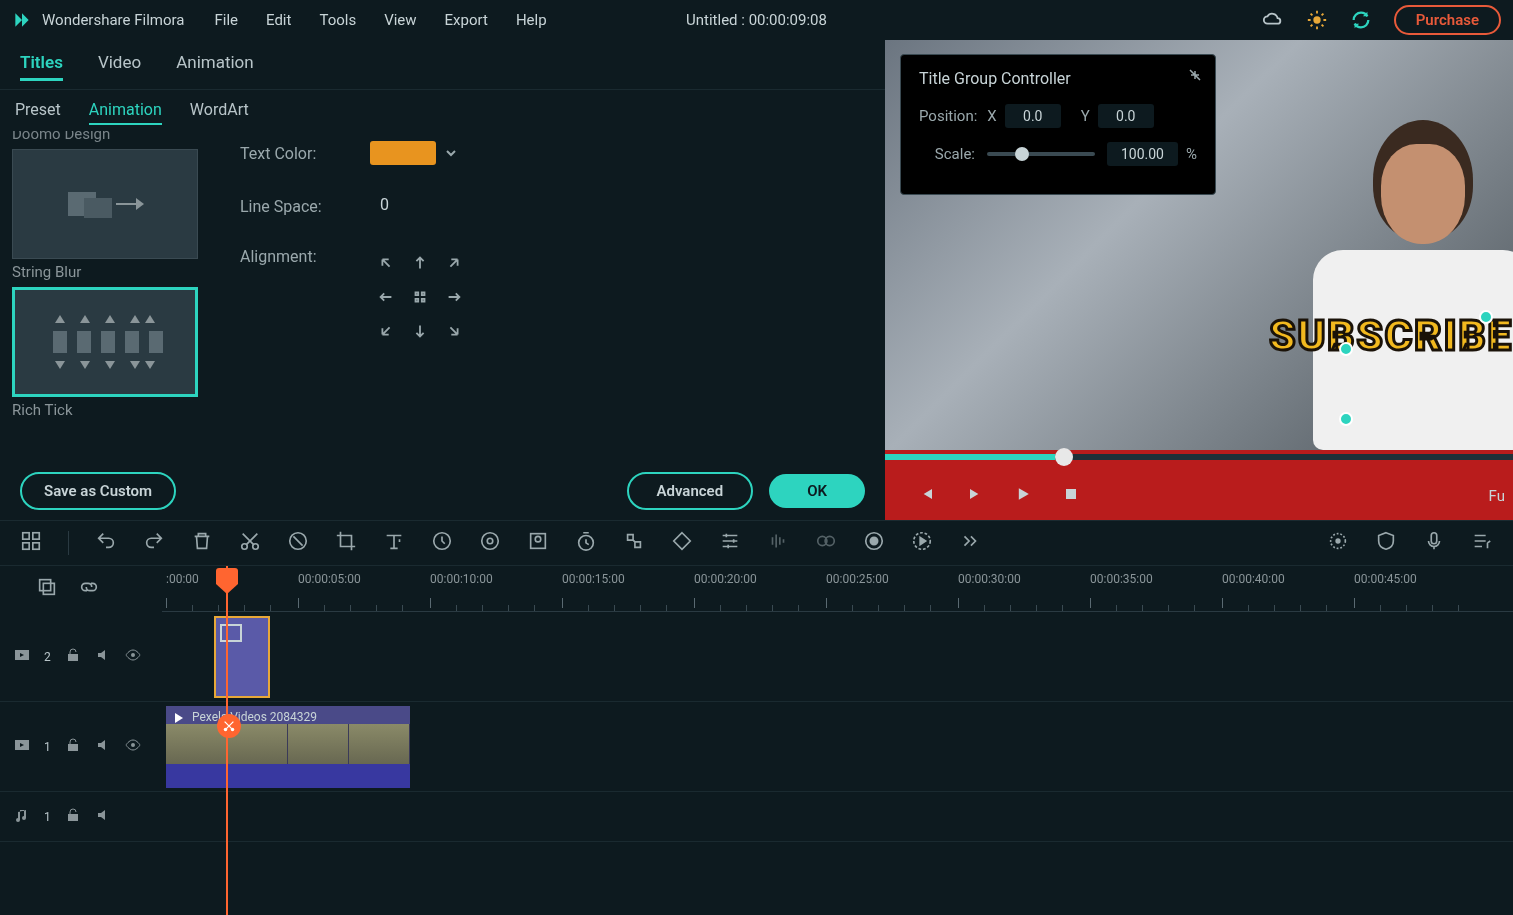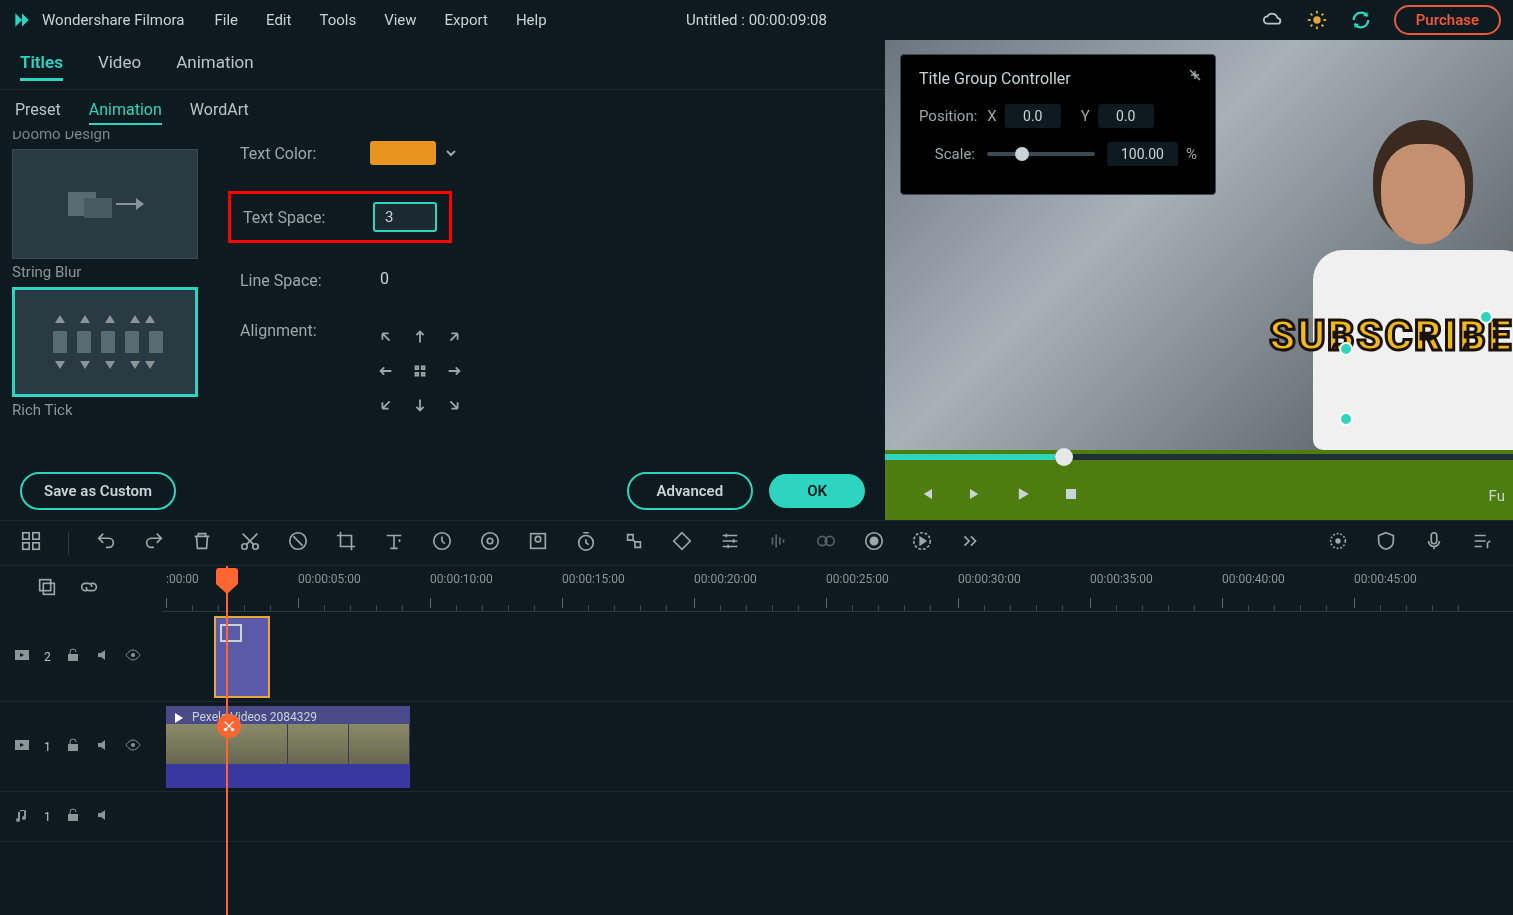--- a/index.html
+++ b/index.html
@@ -39,21 +39,21 @@
 .redbox { border:3px solid #ff0000; padding:8px 12px; display:inline-flex; align-items:center; margin-left:-12px; }
 .align-grid { display:grid; grid-template-columns:repeat(3,32px); grid-template-rows:repeat(3,32px); gap:2px; }
 .align-cell { display:flex; align-items:center; justify-content:center; color:#9aa8ac; cursor:pointer; }
 .align-cell svg { width:18px; height:18px; stroke:#9aa8ac; fill:none; stroke-width:2; }
 
 .btn-row { display:flex; align-items:center; padding:10px 20px; gap:16px; }
 .btn-save { border:2px solid #2dd4bf; color:#c8d4d7; padding:8px 22px; border-radius:22px; font-size:15px; font-weight:600; cursor:pointer; }
 .btn-adv { border:2px solid #2dd4bf; color:#c8d4d7; padding:8px 28px; border-radius:22px; font-size:15px; font-weight:600; cursor:pointer; margin-left:auto; }
 .btn-ok { background:#2dd4bf; color:#0d1a1f; padding:8px 38px; border-radius:22px; font-size:15px; font-weight:600; cursor:pointer; }
 
-.preview-col { flex:1; position:relative; background:#4d7c0f; overflow:hidden; }
+.preview-col { flex:1; position:relative; background:#b91c1c; overflow:hidden; }
 .preview-img { position:absolute; right:0; top:0; width:100%; height:410px; background:linear-gradient(135deg,#6b7580 0%,#a8b0b8 40%,#4a5258 100%); }
 .subscribe-text { position:absolute; right:0; bottom:90px; font-size:42px; font-weight:900; color:#f2b91f; -webkit-text-stroke:3px #1a1208; letter-spacing:2px; }
 .ctrl-dot { position:absolute; width:14px; height:14px; background:#2dd4bf; border:2px solid #fff; border-radius:50%; }
 .float-panel { position:absolute; left:900px; top:54px; width:316px; background:#000000; border:1px solid #3a4a52; border-radius:4px; padding:14px 18px; z-index:10; }
 .fp-title { font-size:16px; color:#c8d4d7; margin-bottom:16px; }
 .fp-close { position:absolute; right:12px; top:12px; cursor:pointer; color:#9aa8ac; }
 .fp-row { display:flex; align-items:center; margin-bottom:14px; font-size:15px; }
 .fp-label { color:#9aa8ac; }
 .fp-sublabel { color:#9aa8ac; margin-left:10px; margin-right:8px; }
 .fp-val { background:#0d1a1f; color:#c8d4d7; padding:4px 14px; border-radius:3px; min-width:56px; text-align:center; font-size:14px; }
@@ -185,26 +185,20 @@
         <div class="preset-label">Rich Tick</div>
       </div>
 
       <div class="props-col">
         <div class="prop-row">
           <span class="prop-label">Text Color:</span>
           <div class="color-swatch"></div>
           <svg class="chev" width="14" height="14" viewBox="0 0 14 14">
               <path d="M3 5l4 4 4-4" stroke="#9aa8ac" stroke-width="2" fill="none"></path>
             </svg>
-        </div>
-        <div class="prop-row" style="margin-bottom:22px">
-          <div class="redbox">
-            <span class="prop-label">Text Space:</span>
-            <input class="num-input" value="3" style="">
-          </div>
         </div>
         <div class="prop-row">
           <span class="prop-label">Line Space:</span>
           <span class="num-static">0</span>
         </div>
         <div class="prop-row" style="align-items:flex-start">
           <span class="prop-label">Alignment:</span>
           <div class="align-grid">
             <div class="align-cell">
                 <svg viewBox="0 0 20 20">

